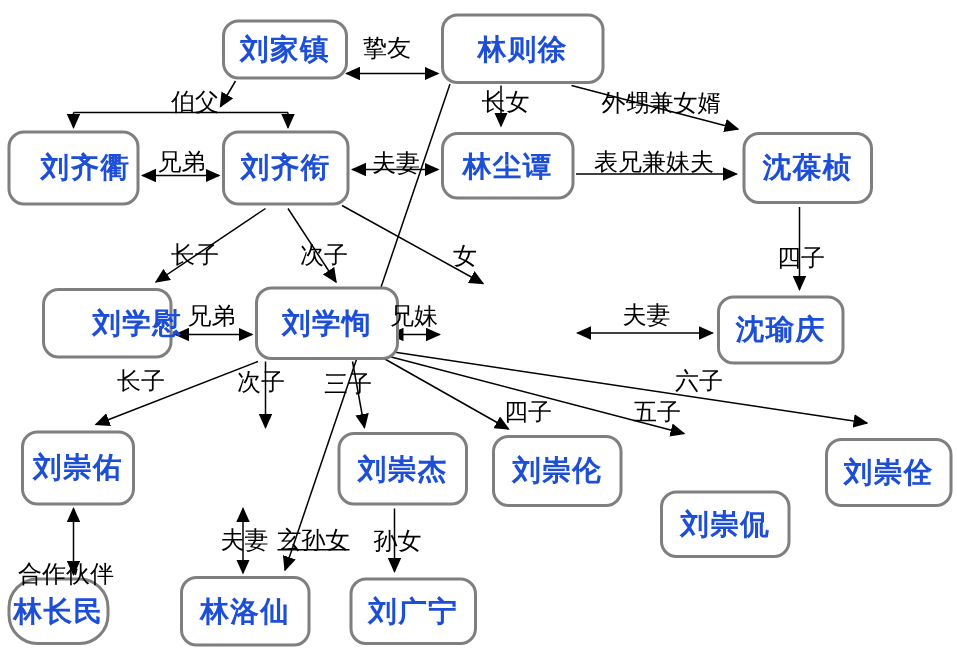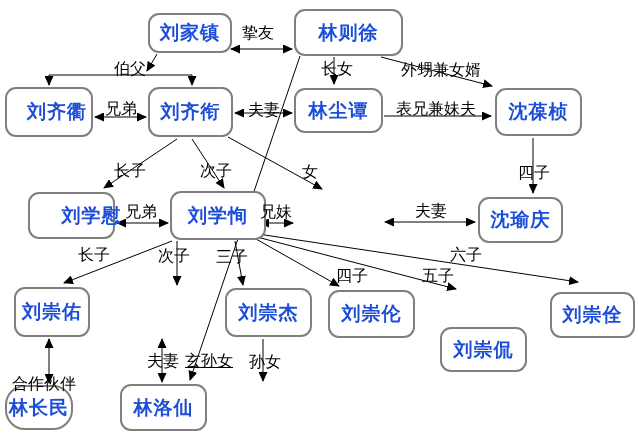--- a/index.html
+++ b/index.html
@@ -122,20 +122,23 @@
     </div>
     <div class="node" style="left: 550px; top: 292px; width: 85px; height: 46px;">
       <span>刘崇佺</span>
     </div>
     <div class="node" style="left: 5px; top: 385px; width: 68px; height: 45px; border-radius: 20px;">
       <span>林长民</span>
     </div>
     <div class="node" style="left: 120px; top: 384px; width: 87px; height: 47px;">
       <span>林洛仙</span>
     </div>
+    <div class="node" style="left: 233px; top: 385px; width: 85px; height: 45px;">
+      <span>刘广宁</span>
+    </div>
     <span class="edge-label" style="left: 258px; top: 33px;">挚友</span>
     <span class="edge-label" style="left: 130px; top: 69px;">伯父</span>
     <span class="edge-label" style="left: 121px; top: 109px;">兄弟</span>
     <span class="edge-label" style="left: 264px; top: 110px;">夫妻</span>
     <span class="edge-label" style="left: 337px; top: 69px;">长女</span>
     <span class="edge-label" style="left: 441px; top: 70px;">外甥兼女婿</span>
     <span class="edge-label" style="left: 436px; top: 109px;">表兄兼妹夫</span>
     <span class="edge-label" style="left: 130px; top: 171px;">长子</span>
     <span class="edge-label" style="left: 216px; top: 171px;">次子</span>
     <span class="edge-label" style="left: 310px; top: 172px;">女</span>

